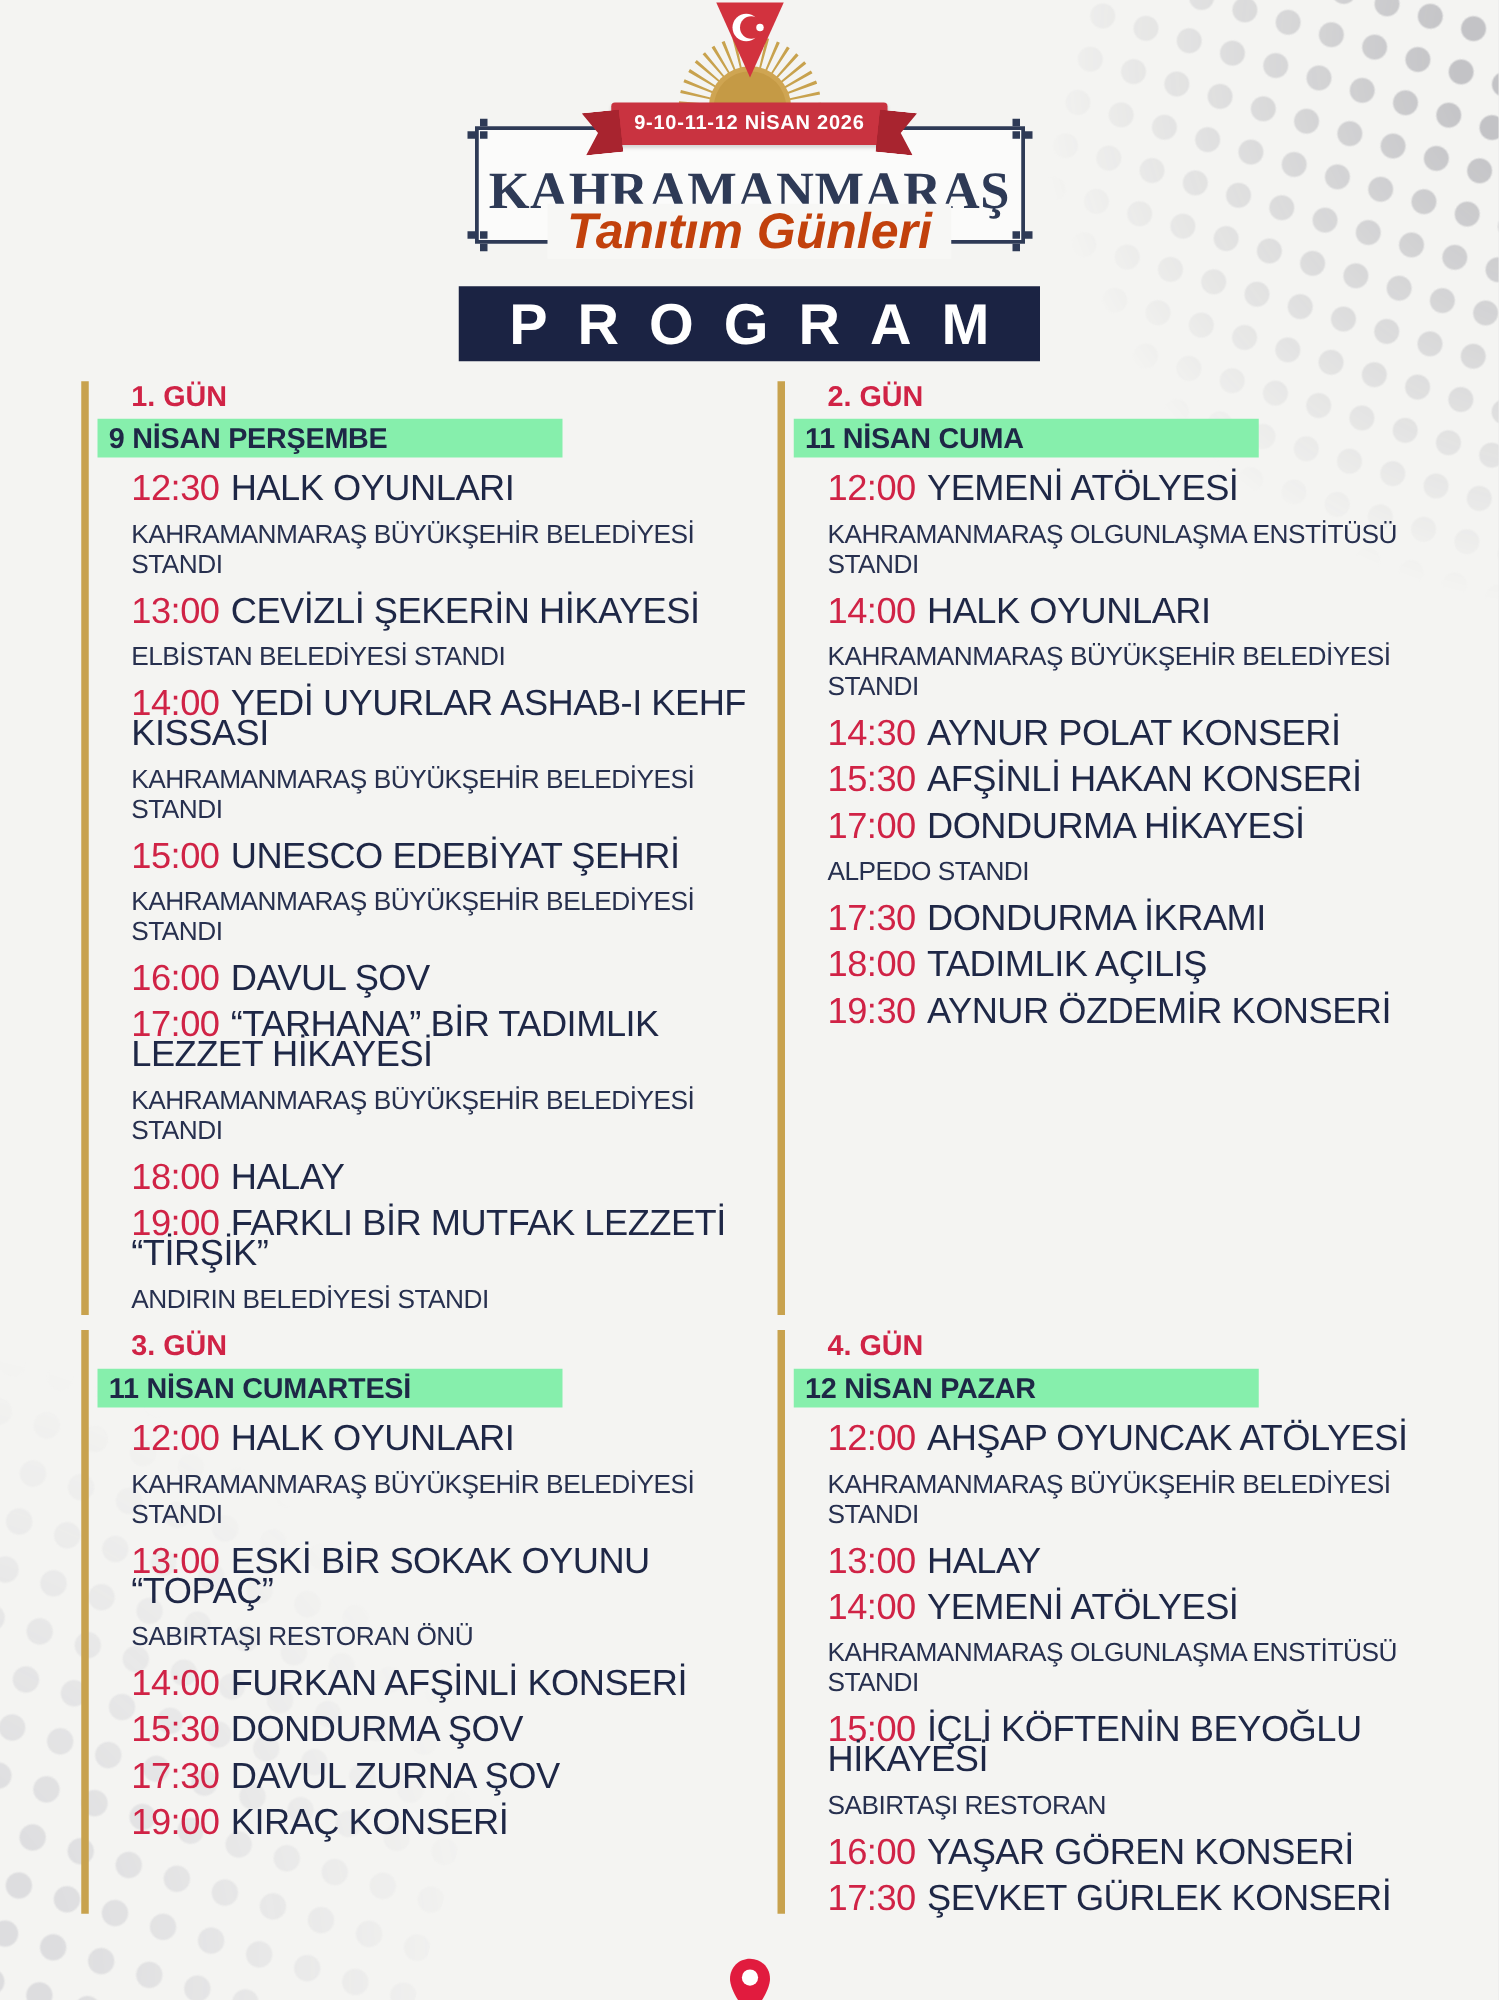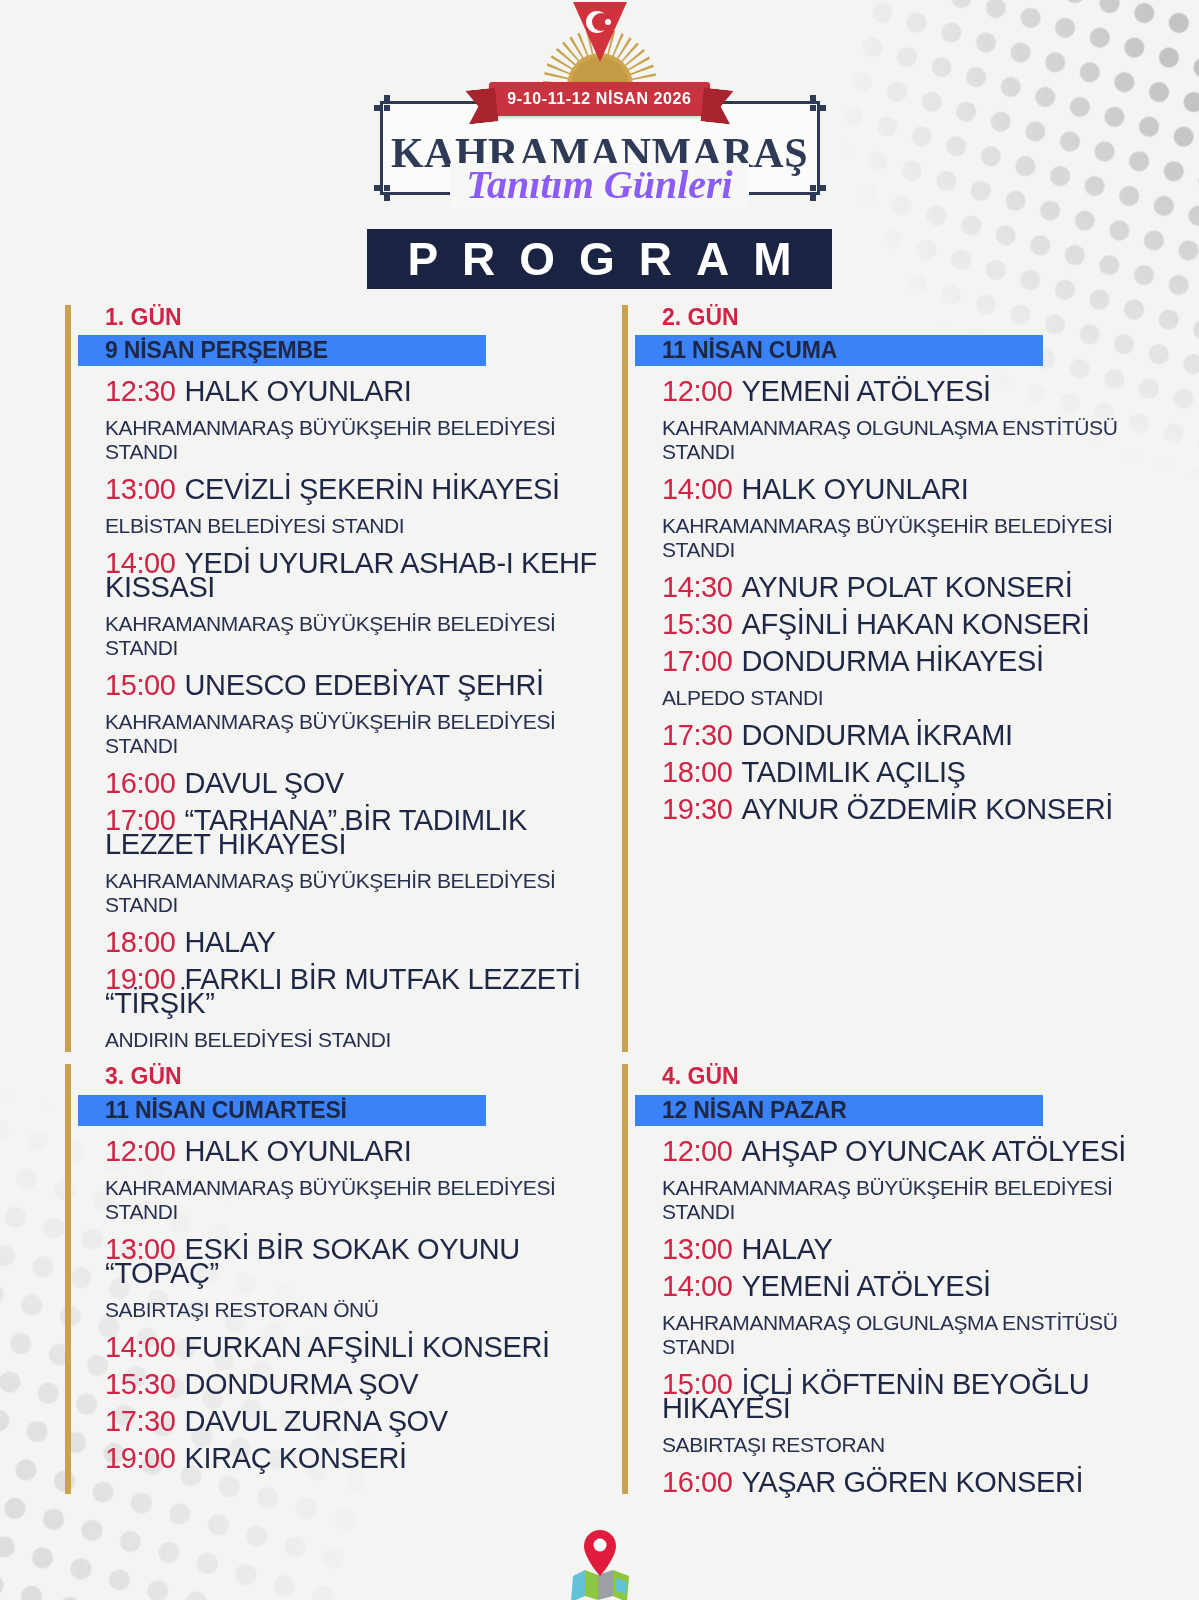--- a/index.html
+++ b/index.html
@@ -58,40 +58,40 @@
       linear-gradient(#2e3a56,#2e3a56) 0 0/6px 6px no-repeat,
       linear-gradient(#2e3a56,#2e3a56) 10px 0/6px 6px no-repeat,
       linear-gradient(#2e3a56,#2e3a56) 0 10px/6px 6px no-repeat;
   }
   .orn.tl{top:-9px;left:-9px;transform:rotate(180deg);}
   .orn.tr{top:-9px;right:-9px;transform:rotate(-90deg);}
   .orn.bl{bottom:-9px;left:-9px;transform:rotate(90deg);}
   .orn.br{bottom:-9px;right:-9px;}
   .subtitle-script{
     position:relative;z-index:4;margin-top:-32px;
-    font-family:Liberation Serif, serif;
-    font-style:italic;font-weight:bold;font-size:40px;color:#8b5cf6;
+    font-family:Liberation Sans, sans-serif;
+    font-style:italic;font-weight:bold;font-size:40px;color:#c2410c;
     background:#f7f7f5;padding:0 16px;line-height:1.1;
   }
   .program-bar{
     margin-top:22px;width:465px;height:60px;background:#1b2343;
     display:flex;align-items:center;justify-content:center;
     color:#fff;font-weight:bold;font-size:46px;letter-spacing:24px;padding-left:24px;box-sizing:border-box;
   }
   
   .days{
     position:relative;z-index:2;
     display:grid;grid-template-columns:557px 508px;row-gap:12px;
     margin:16px 0 0 65px;width:1065px;
   }
   .day{border-left:6px solid #c8a24e;padding-left:7px;}
   .day-label{color:#d02346;font-weight:bold;font-size:23px;margin:0 0 5px 27px;line-height:1.1;}
   .day-bar{
-    width:408px;height:31px;background:#3b82f6;color:#1e2746;
-    font-weight:bold;font-size:23px;line-height:31px;padding-left:27px;box-sizing:border-box;
+    width:372px;height:31px;background:#86efac;color:#1e2746;
+    font-weight:bold;font-size:23px;line-height:31px;padding-left:9px;box-sizing:border-box;
     letter-spacing:-.2px;
   }
   .events{margin:10px 0 0 27px;}
   .ev-row{margin-top:13px;line-height:24px;font-size:29px;font-weight:normal;letter-spacing:-.4px;}
   .ev-time{color:#d02346;margin-right:9px;}
   .ev-title{color:#1e2746;}
   .ev-venue{margin-top:13px;line-height:24px;font-size:21px;color:#27304f;letter-spacing:-.4px;}
   
   .location{display:flex;flex-direction:column;align-items:center;margin-top:34px;position:relative;z-index:2;}
 </style>
@@ -188,20 +188,21 @@
       <div class="day-bar">12 NİSAN PAZAR</div>
       <div class="events">
           <div class="ev-row"><span class="ev-time">12:00</span><span class="ev-title">AHŞAP OYUNCAK ATÖLYESİ</span></div>
           <div class="ev-venue">KAHRAMANMARAŞ BÜYÜKŞEHİR BELEDİYESİ STANDI</div>
           <div class="ev-row"><span class="ev-time">13:00</span><span class="ev-title">HALAY</span></div>
           <div class="ev-row"><span class="ev-time">14:00</span><span class="ev-title">YEMENİ ATÖLYESİ</span></div>
           <div class="ev-venue">KAHRAMANMARAŞ OLGUNLAŞMA ENSTİTÜSÜ STANDI</div>
           <div class="ev-row"><span class="ev-time">15:00</span><span class="ev-title">İÇLİ KÖFTENİN BEYOĞLU HİKAYESİ</span></div>
           <div class="ev-venue">SABIRTAŞI RESTORAN</div>
           <div class="ev-row"><span class="ev-time">16:00</span><span class="ev-title">YAŞAR GÖREN KONSERİ</span></div>
+          <div class="ev-row"><span class="ev-time">17:30</span><span class="ev-title">ŞEVKET GÜRLEK KONSERİ</span></div>
         </div>
     </div>
   </div>
 
   <div class="location">
     <svg width="78" height="76" viewBox="0 0 78 76">
       <polygon points="12,48 24,42 24,68 10,74" fill="#62c3d8"></polygon>
       <polygon points="24,42 37,47 37,72 24,68" fill="#8dc63f"></polygon>
       <polygon points="37,47 52,42 52,68 37,72" fill="#9aa0a3"></polygon>
       <polygon points="52,42 68,48 66,74 52,68" fill="#8dc63f"></polygon>

